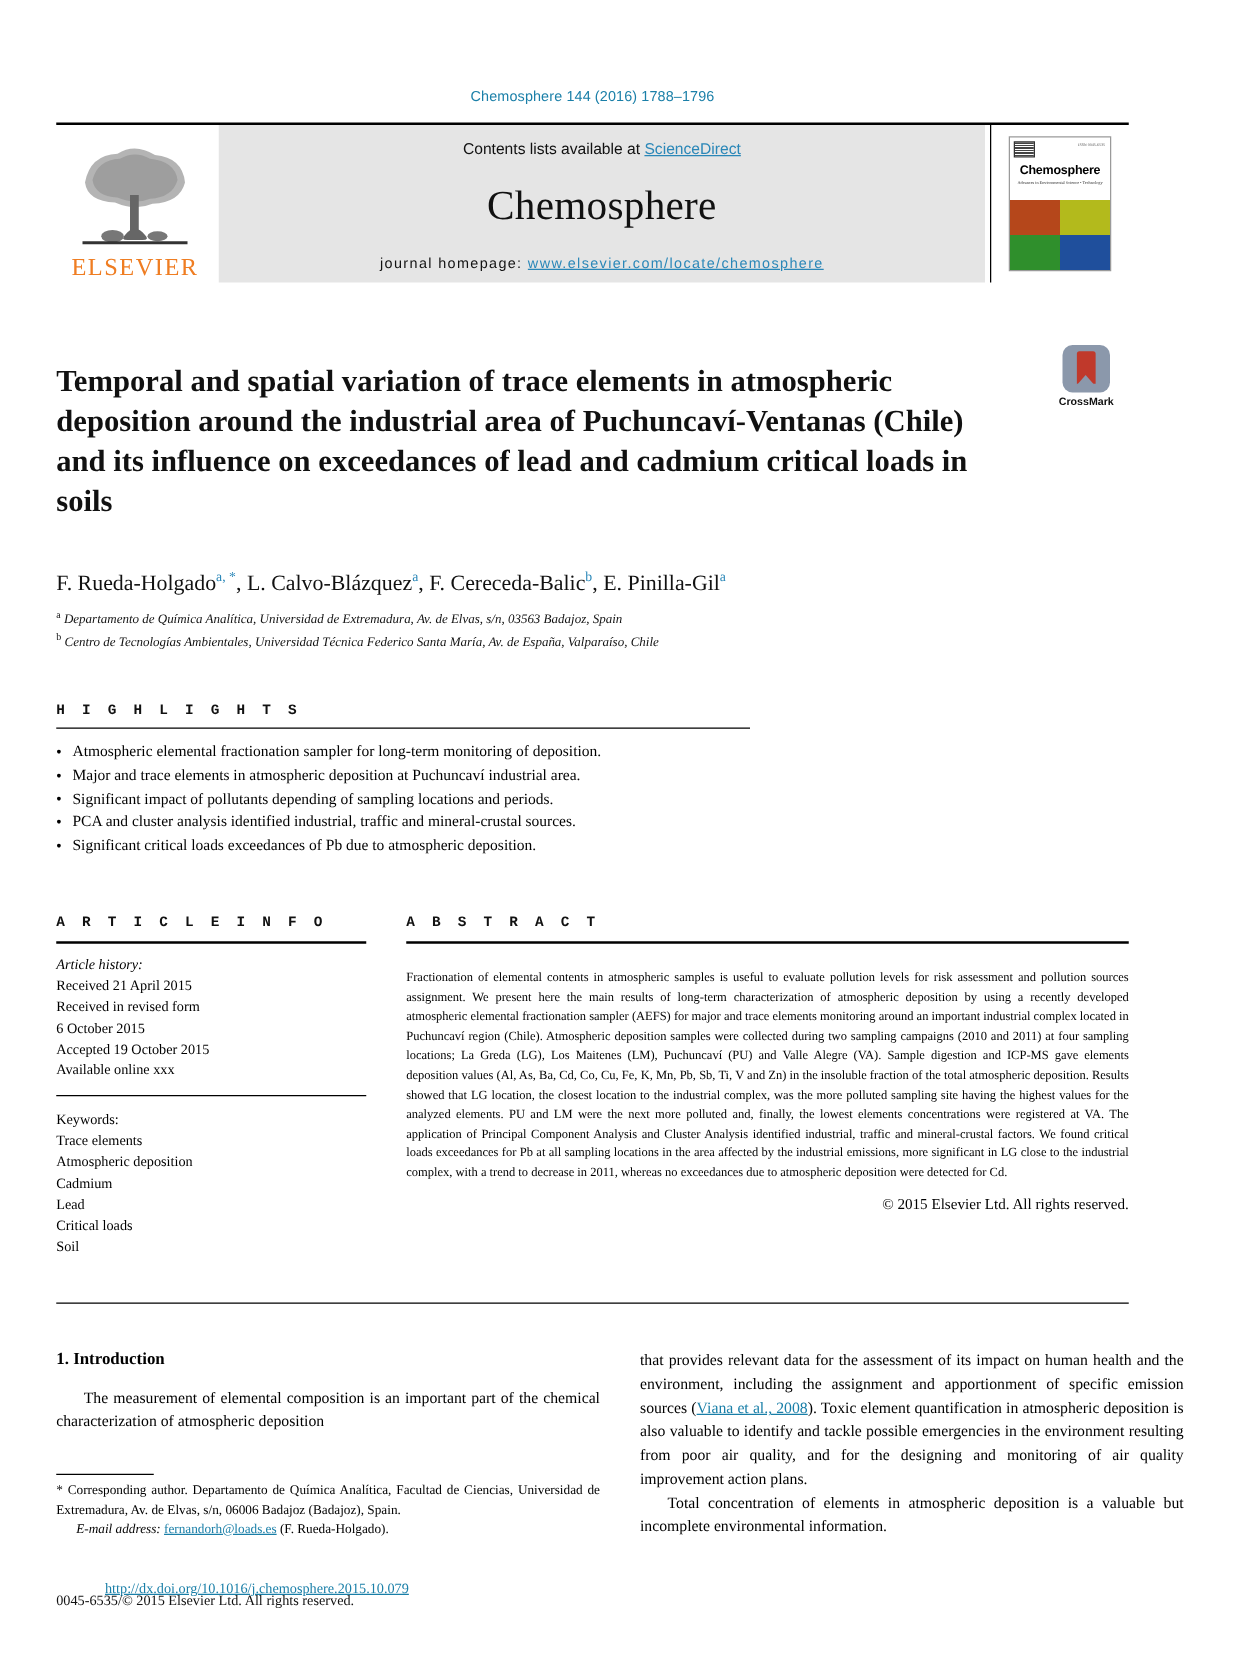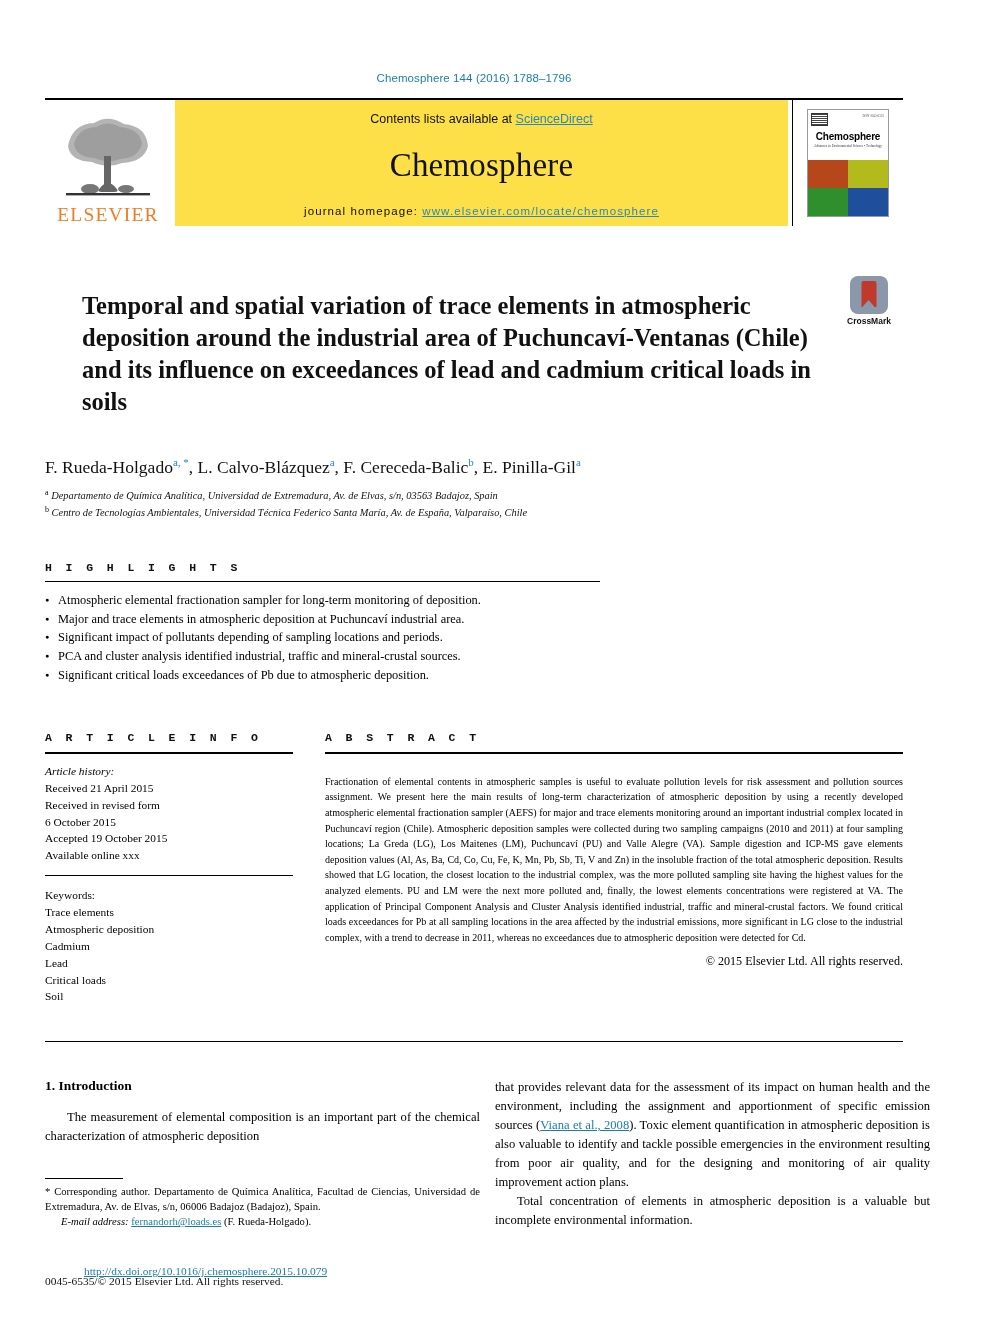--- a/index.html
+++ b/index.html
@@ -61,21 +61,21 @@
     font-family: "Liberation Serif", serif;
     font-size: 19.5px;
     color: #ef7d22;
     letter-spacing: 1.2px;
     line-height: 1;
     margin-top: 1px;
   }
 
   .center-banner {
     flex: 1 1 auto;
-    background: #fde047;
+    background: #e5e5e5;
     margin-left: 4px;
     margin-right: 4px;
     display: flex;
     flex-direction: column;
     align-items: center;
     justify-content: space-between;
     padding: 12px 0 9px 0;
     box-sizing: border-box;
   }
   .contents-line {
@@ -161,21 +161,20 @@
     margin-top: 48px;
     align-items: flex-start;
   }
   .article-title {
     flex: 1 1 auto;
     font-size: 24.5px;
     line-height: 1.30;
     color: #111;
     padding-right: 20px;
     font-family: "Liberation Serif", serif;
-    margin-left: 37px;
   }
   .crossmark {
     flex: 0 0 auto;
     width: 68px;
     text-align: center;
     margin-top: 2px;
   }
   .cm-badge {
     width: 38px; height: 38px;
     border-radius: 8px;
@@ -278,21 +277,21 @@
   }
 
   
   .sep-rule {
     border-top: 1px solid #000;
     margin-top: 36px;
   }
   .cols {
     display: flex;
     margin-top: 36px;
-    column-gap: 15px;
+    column-gap: 32px;
   }
   .col { width: 435px; flex: 0 0 435px; position: relative; }
   .intro-head {
     font-weight: bold;
     font-size: 13.5px;
   }
   .para {
     font-size: 12.6px;
     line-height: 1.50;
     text-align: justify;

